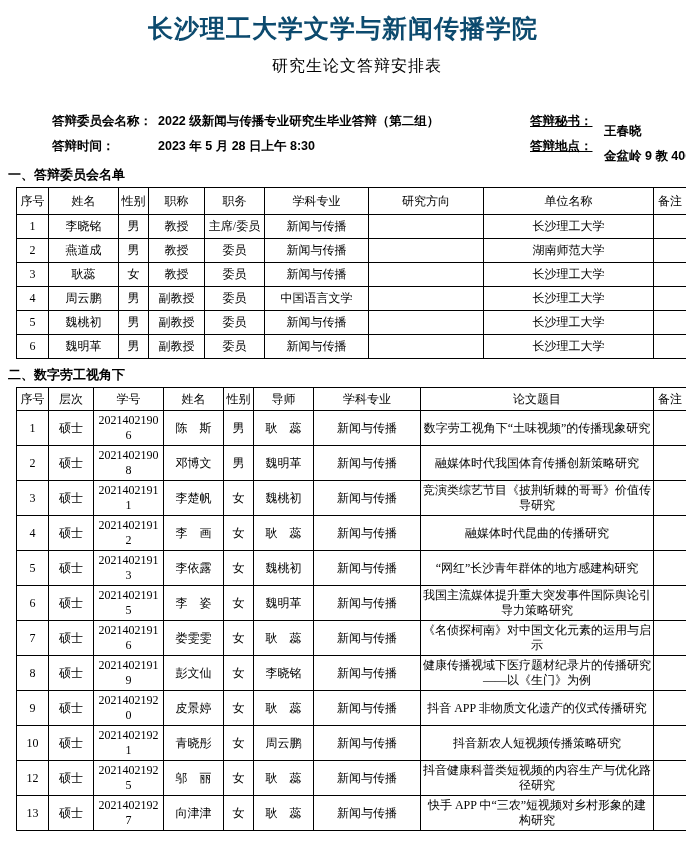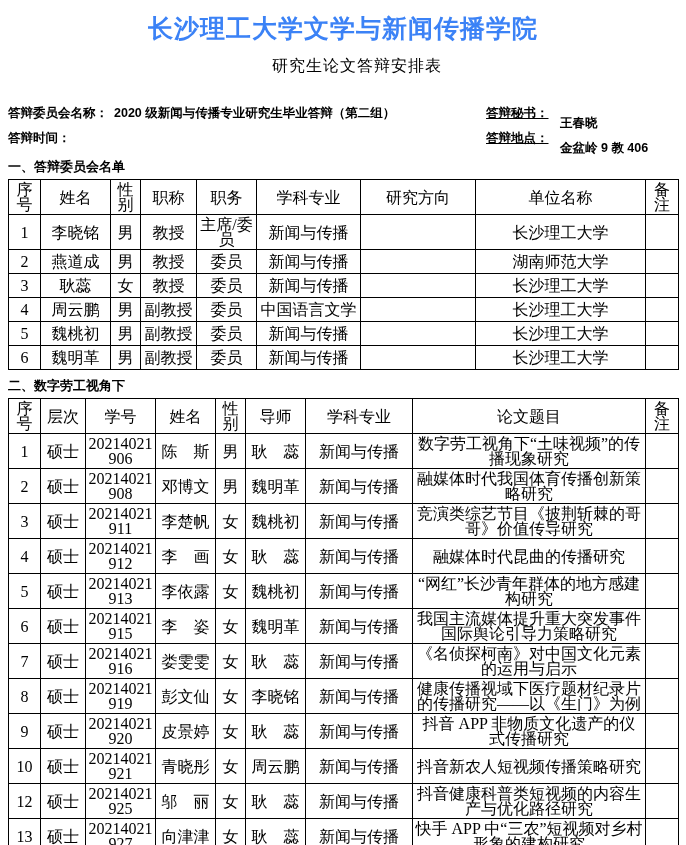--- a/index.html
+++ b/index.html
@@ -21,44 +21,44 @@
     color: #c00000;
     letter-spacing: 1px;
   }
   .page-subtitle {
     margin-top: 11px;
     text-align: center;
     font-size: 16px;
     letter-spacing: 1px;
     padding-left: 28px;
   }
-  .info-block { margin-top: 24px; }
+  .info-block { margin-top: 32px; padding-left: 44px; }
   .info-line {
     position: relative;
     height: 25px;
     font-family: "Liberation Sans", "DejaVu Sans", sans-serif;
     font-size: 12.5px;
     font-weight: bold;
   }
   .info-label-left  { position: absolute; left: 8px;   top: 4px; white-space: nowrap; }
   .info-value-left  { position: absolute; left: 114px; top: 4px; white-space: nowrap; }
   .info-label-right { position: absolute; left: 486px; top: 4px; white-space: nowrap; text-decoration: underline; }
   .info-value-right { position: absolute; left: 560px; top: 14px; white-space: nowrap; }
   .section-heading {
     margin: 7px 4px 3px 8px;
     font-family: "Liberation Sans", "DejaVu Sans", sans-serif;
     font-size: 13px;
     font-weight: bold;
   }
   table.doc-table {
-    margin-left: 8px;
+    margin-left: 16px;
     width: 670px;
     border-collapse: collapse;
     table-layout: fixed;
-    font-size: 16px;
+    font-size: 12px;
   }
   table.doc-table th, table.doc-table td {
     border: 1px solid #000000;
     text-align: center;
     vertical-align: middle;
     padding: 2px 2px;
     line-height: 15px;
     font-weight: normal;
     overflow: hidden;
     word-break: break-all;
@@ -66,32 +66,33 @@
   #committee-table th { height: 22px; }
   #committee-table td { height: 19px; }
   #students-table th  { height: 18px; }
   #students-table td  { height: 18px; }
 </style>
 </head>
 <body>
 
 <div class="page">
 
-  <div class="page-title" style="color: #3b82f6;">长沙理工大学文学与新闻传播学院</div>
+  <div class="page-title" style="color: #0c4a6e;">长沙理工大学文学与新闻传播学院</div>
   <div class="page-subtitle">研究生论文答辩安排表</div>
 
   <div class="info-block">
     <div class="info-line">
       <span class="info-label-left">答辩委员会名称：</span>
-      <span class="info-value-left">2020 级新闻与传播专业研究生毕业答辩（第二组）</span>
+      <span class="info-value-left">2022 级新闻与传播专业研究生毕业答辩（第二组）</span>
       <span class="info-label-right">答辩秘书：</span>
       <span class="info-value-right">王春晓</span>
     </div>
     <div class="info-line">
       <span class="info-label-left">答辩时间：</span>
+      <span class="info-value-left">2023 年 5 月 28 日上午 8:30</span>
       <span class="info-label-right">答辩地点：</span>
       <span class="info-value-right">金盆岭 9 教 406</span>
     </div>
   </div>
 
   <div class="section-heading">一、答辩委员会名单</div>
 
   <table class="doc-table" id="committee-table">
     <colgroup>
       <col style="width:32px">

